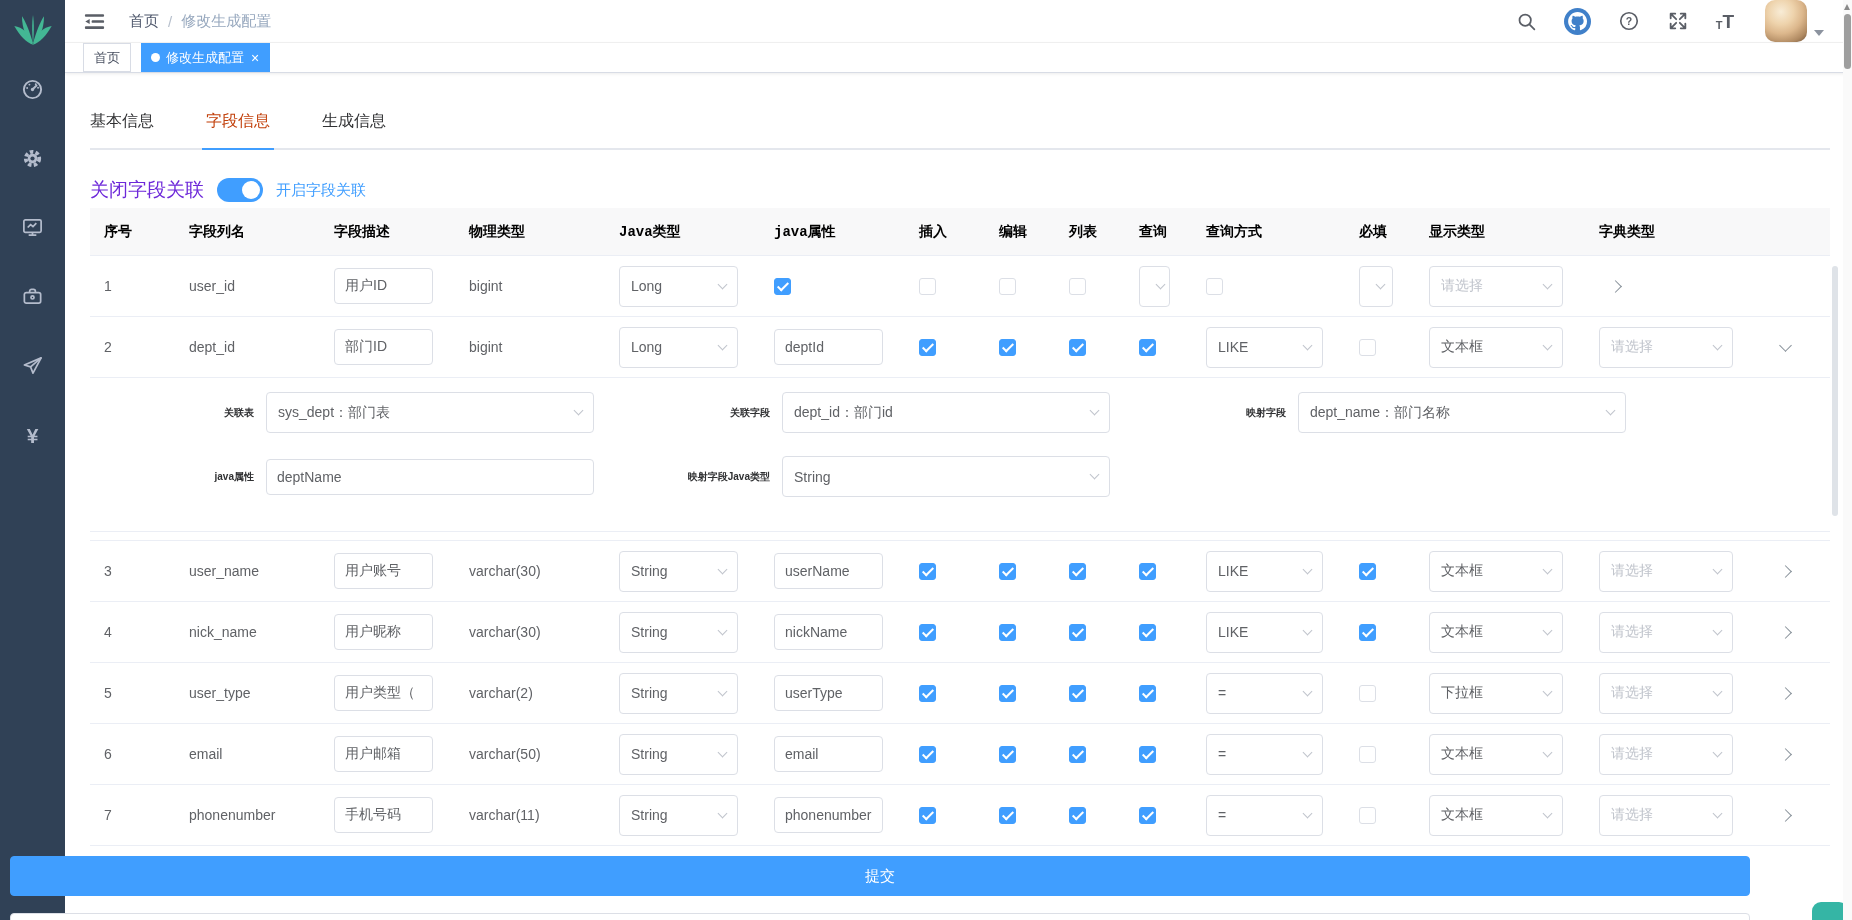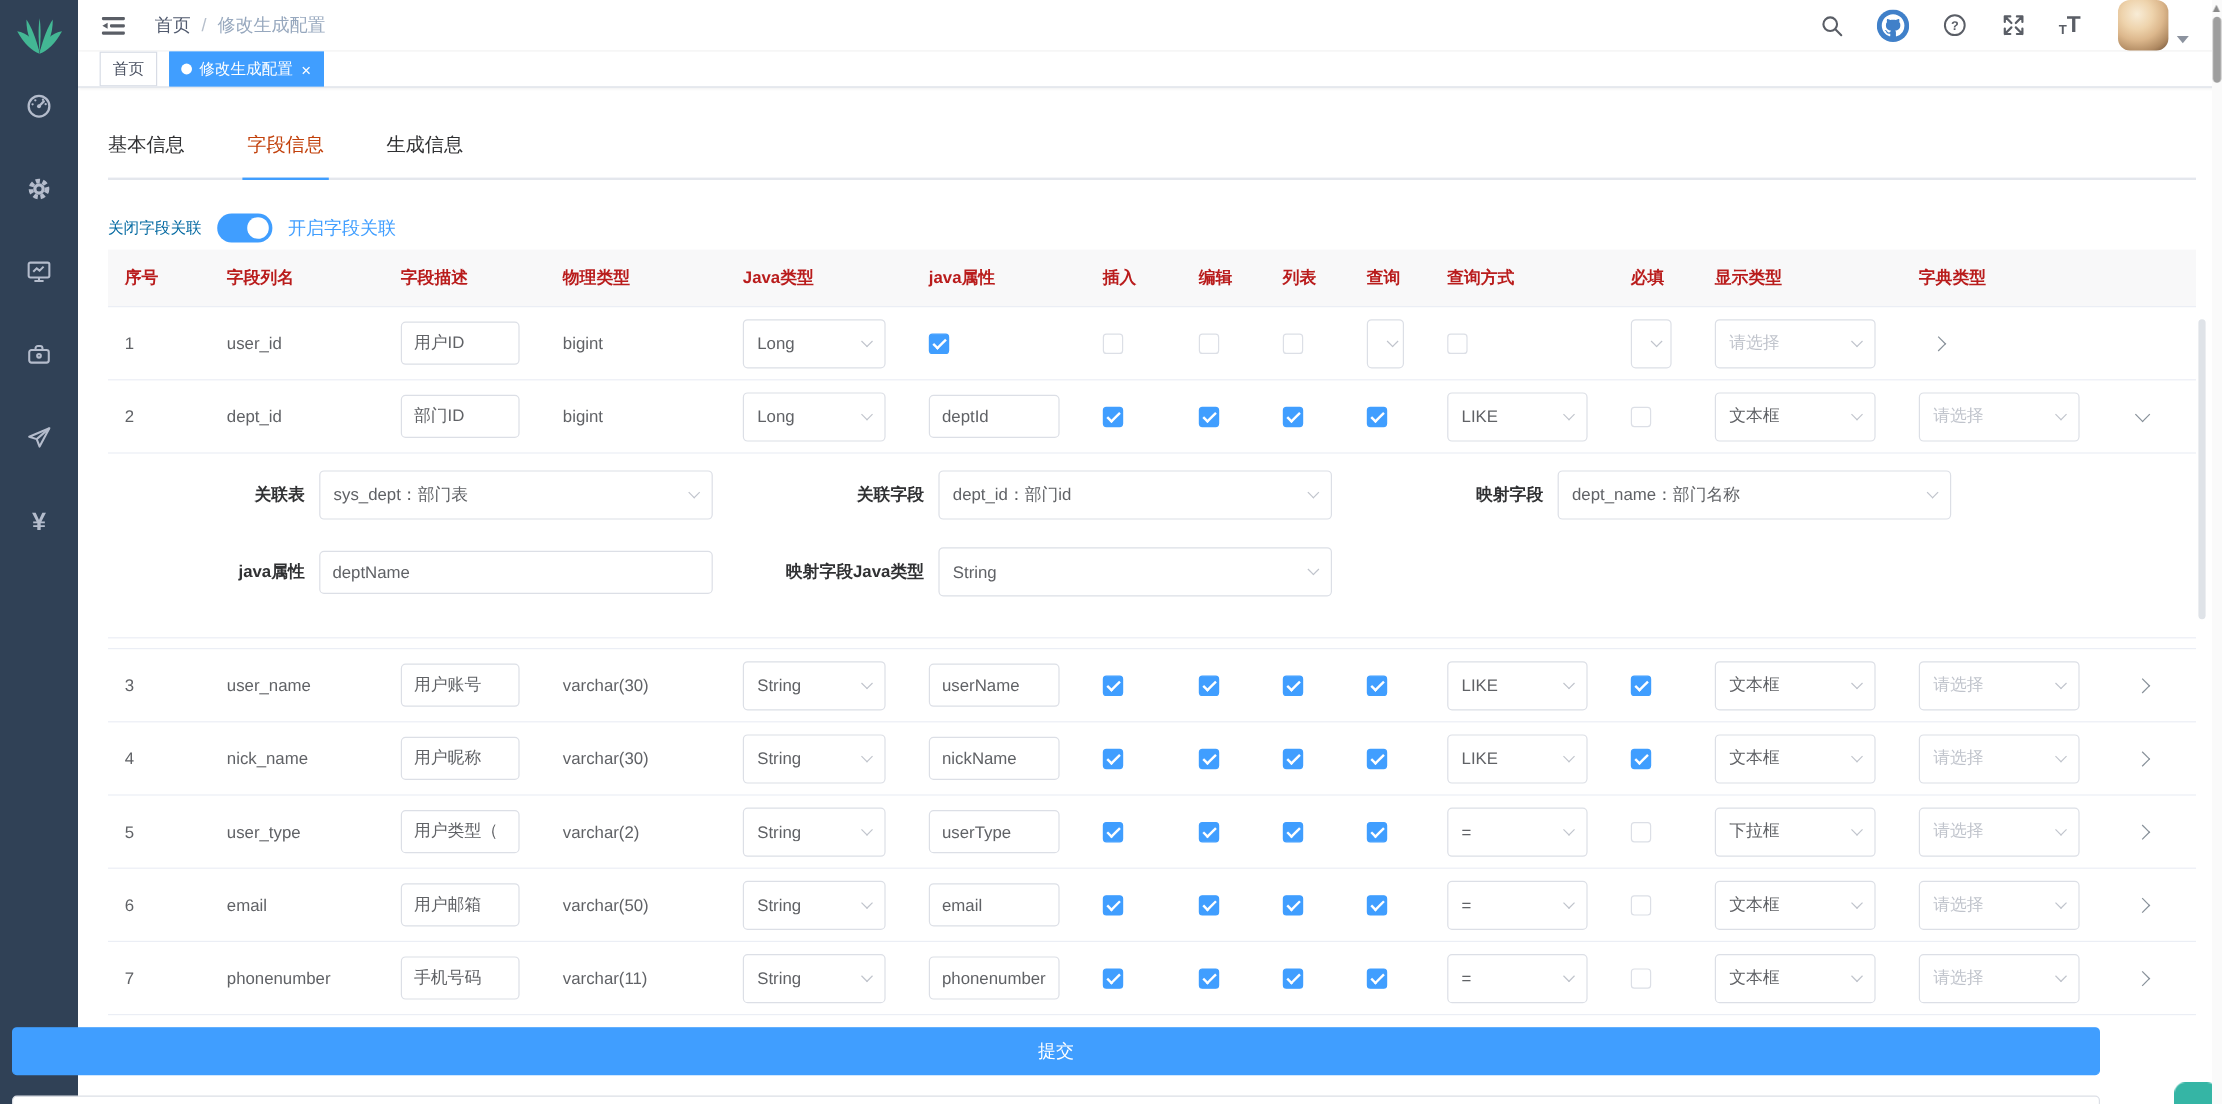--- a/index.html
+++ b/index.html
@@ -51,34 +51,34 @@
   
   .content { flex:1; padding:0 0 0 25px; position:relative; }
   .tabs { display:flex; margin-top:38px; width:1740px; border-bottom:2px solid #e4e7ed; }
   .tab { margin-right:52px; padding-bottom:16px; font-size:16px; color:#303133;
     cursor:pointer; position:relative; }
   .tab.active { color:#c2410c; }
   .tab.active::after { content:""; position:absolute; left:-4px; right:-4px; bottom:-2px;
     height:2px; background:#409eff; }
 
   .assoc-row { margin-top:22px; height:36px; display:flex; align-items:center; gap:13px; }
-  .assoc-label { font-size:13px; color:#0369a1; }
+  .assoc-label { font-size:19px; color:#6d28d9; }
   .assoc-on { font-size:15px; color:#409eff; cursor:pointer; }
   .switch { width:46px; height:24px; border-radius:12px; background:#409eff;
     position:relative; display:inline-block; cursor:pointer; }
   .switch .knob { position:absolute; right:3px; top:3px; width:18px; height:18px;
     border-radius:50%; background:#fff; }
 
   
   .table { width:1740px; position:relative; }
   .trow { display:grid;
     grid-template-columns:85px 145px 135px 150px 155px 145px 80px 70px 70px 67px 153px 70px 170px 170px 1fr;
     align-items:center; height:61px; border-bottom:1px solid #ebeef5;
     font-size:14px; color:#606266; }
-  .thead-row { height:48px; background:#f8f8f9; font-weight:700; color:#b91c1c; }
+  .thead-row { height:48px; background:#f8f8f9; font-weight:700; color:#000000;font-family:Liberation Mono, monospace; }
   .cell, .hcell { padding-left:14px; display:flex; align-items:center; height:100%; overflow:hidden; }
   .cell.ctl { padding-right:22px; }
   .inp { height:36px; width:100%; border:1px solid #dcdfe6; border-radius:4px;
     padding:0 10px; font-size:14px; color:#606266; background:#fff;
     font-family:inherit; outline:none; }
   .sel { height:41px; width:100%; border:1px solid #dcdfe6; border-radius:4px;
     display:flex; align-items:center; justify-content:space-between; padding:0 11px;
     background:#fff; color:#606266; font-size:14px; cursor:pointer; }
   .sel .val { white-space:nowrap; overflow:hidden; }
   .sel.ph .val { color:#c0c4cc; }
@@ -93,21 +93,21 @@
   .arrow { width:9px; height:9px; border-right:1.6px solid #879099; border-bottom:1.6px solid #879099;
     display:inline-block; cursor:pointer; }
   .arrow.right { transform:rotate(-45deg); }
   .arrow.down  { transform:rotate(45deg); margin-top:-4px; }
 
   
   .exp { border-bottom:1px solid #ebeef5; padding:14px 0 34px; }
   .exp-row { display:flex; margin-top:0; }
   .exp-row + .exp-row { margin-top:23px; }
   .exp-cell { width:516px; display:flex; align-items:center; }
-  .exp-label { width:176px; text-align:right; padding-right:12px; font-size:14px;
+  .exp-label { width:176px; text-align:right; padding-right:12px; font-size:10px;
     font-weight:700; color:#303133; flex:0 0 176px; }
   .exp-ctl { width:328px; flex:0 0 328px; }
   .row-spacer { height:9px; border-bottom:1px solid #ebeef5; }
 
   .table-scrollbar { position:absolute; right:-8px; top:58px; width:6px; height:250px;
     background:#dfe3e8; border-radius:3px; cursor:pointer; }
 
   
   .footer { width:1740px; margin-top:10px; display:flex; justify-content:center; gap:17px;
     transform:translateX(-80px);flex-direction:column; }

